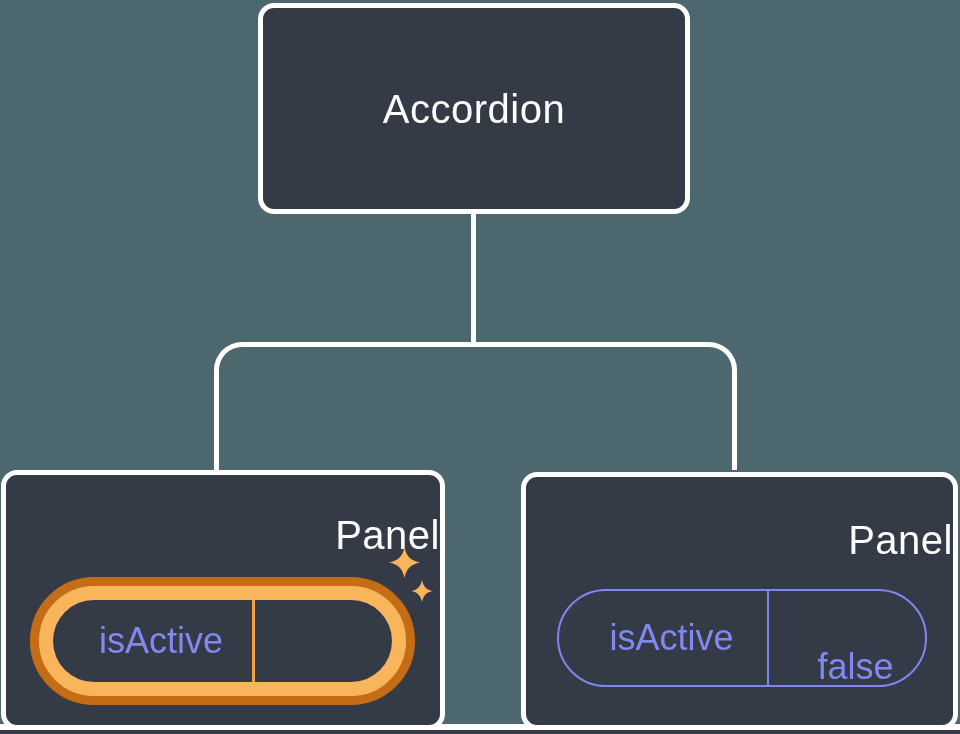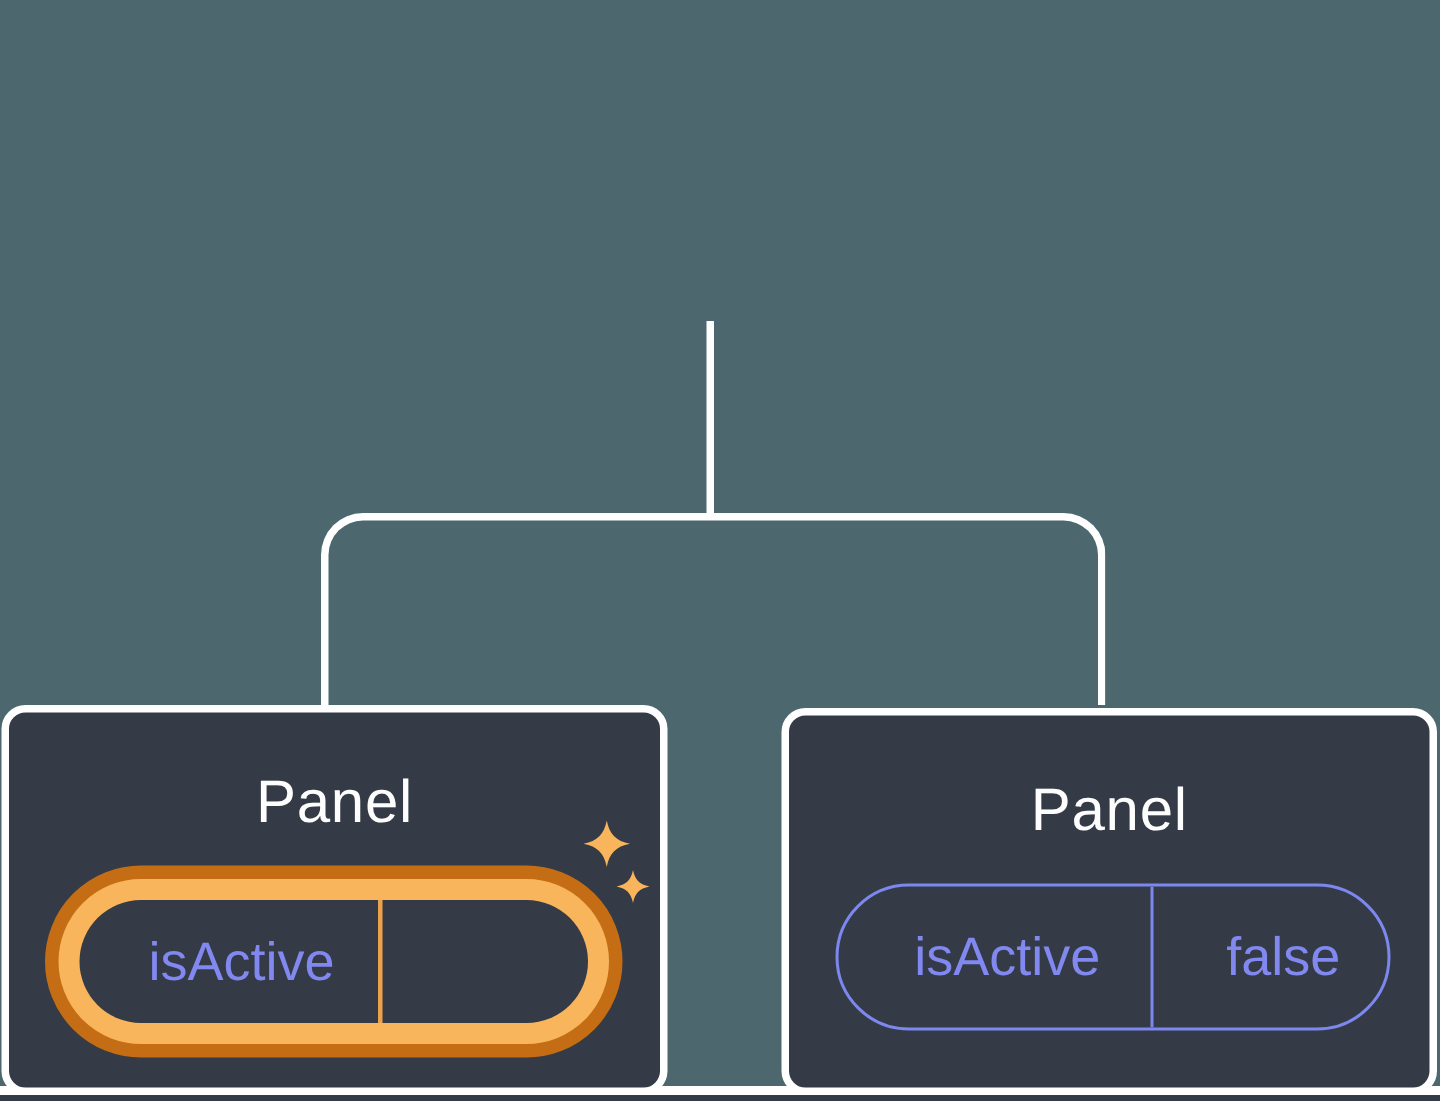--- a/index.html
+++ b/index.html
@@ -49,21 +49,21 @@
     display: flex; align-items: center; justify-content: center;
   }
   .node-label {
     color: var(--label-text);
     font-size: 40px;
     letter-spacing: 0.5px;
     line-height: 40px;
     white-space: nowrap;
   }
   .panel-label {
-    position: absolute; left: 0; right: 0; text-align: center;
+    position: absolute; left: 0; right: 0; text-align: right;
   }
   .node-panel-left  { left: 1px;   top: 470px; width: 444px; height: 260px; }
   .node-panel-right { left: 521px; top: 472px; width: 437px; height: 258px; }
   .node-panel-left  .panel-label { top: 40px; }
   .node-panel-right .panel-label { top: 43px; }
 
   
   .connector-stem {
     position: absolute; left: 471px; top: 214px; width: 5px; height: 131px;
     background: var(--connector); z-index: 1;
@@ -112,21 +112,21 @@
     align-items: stretch;
     overflow: hidden;
   }
   .pill-plain .cell-name {
     width: 210px;
     display: flex; align-items: center; justify-content: center;
     border-right: 2px solid var(--pill-outline);
   }
   .pill-plain .cell-value {
     flex: 1;
-    display: flex; align-items: center; justify-content: center;
+    display: flex; align-items: flex-end; justify-content: center;
   }
 
   .state-text {
     color: var(--state-text);
     font-size: 36px;
     line-height: 36px;
     white-space: nowrap;
     margin-left: 17px;
   }
   .state-value-bold { font-weight: 700; }
@@ -141,20 +141,23 @@
 <body>
 
 <div class="stage">
 
   <div class="connector-stem"></div>
   <div class="connector-bracket"></div>
 
   <div class="page-gap"></div>
   <div class="next-section-edge"></div>
 
+  <div class="node node-root">
+    <div class="node-label">Accordion</div>
+  </div>
 
   <div class="node node-panel-left">
     <div class="node-label panel-label">Panel</div>
     <div class="pill-active">
       <div class="pill-core">
         <div class="cell-name">
           <span class="state-text">isActive</span>
         </div>
       </div>
     </div>

